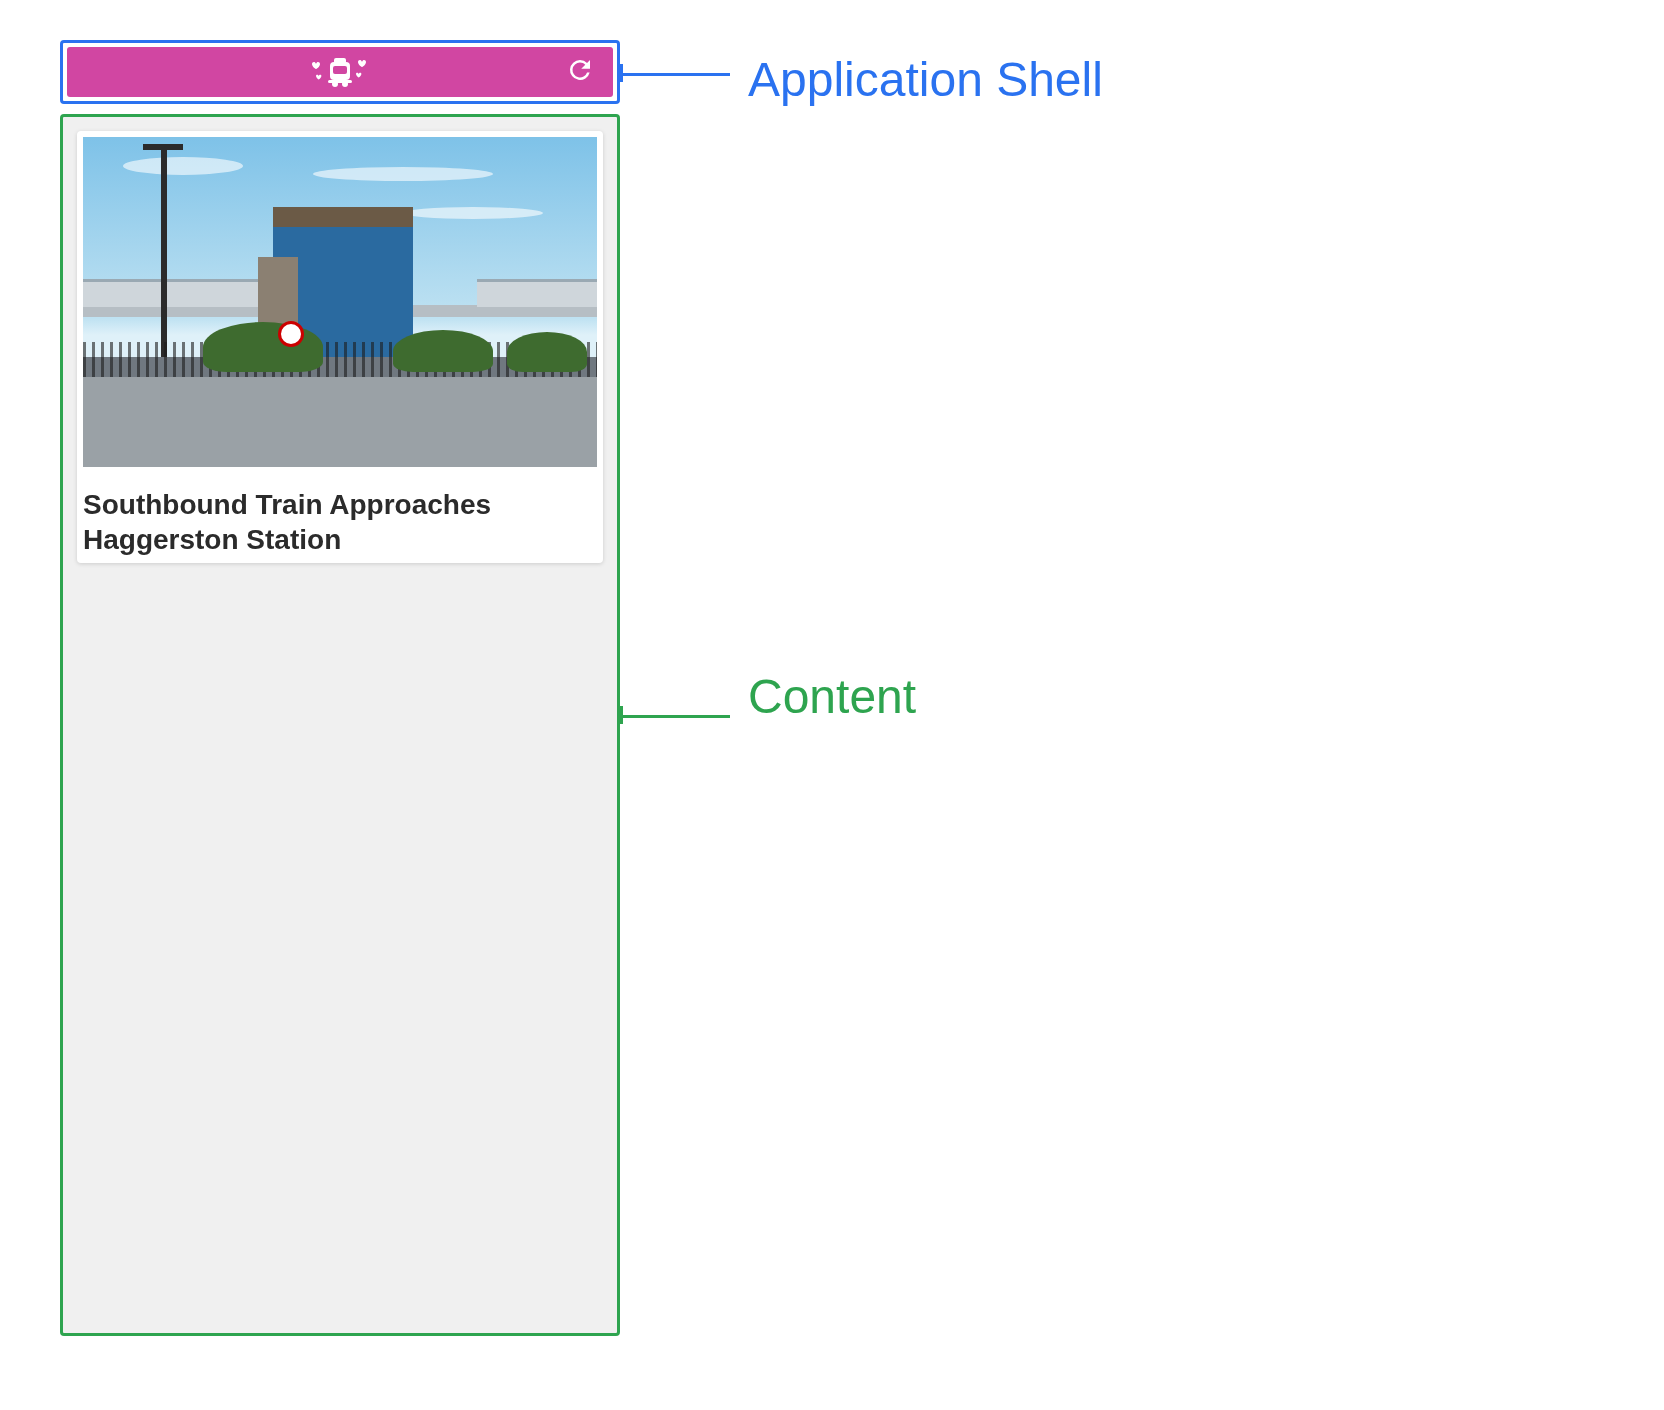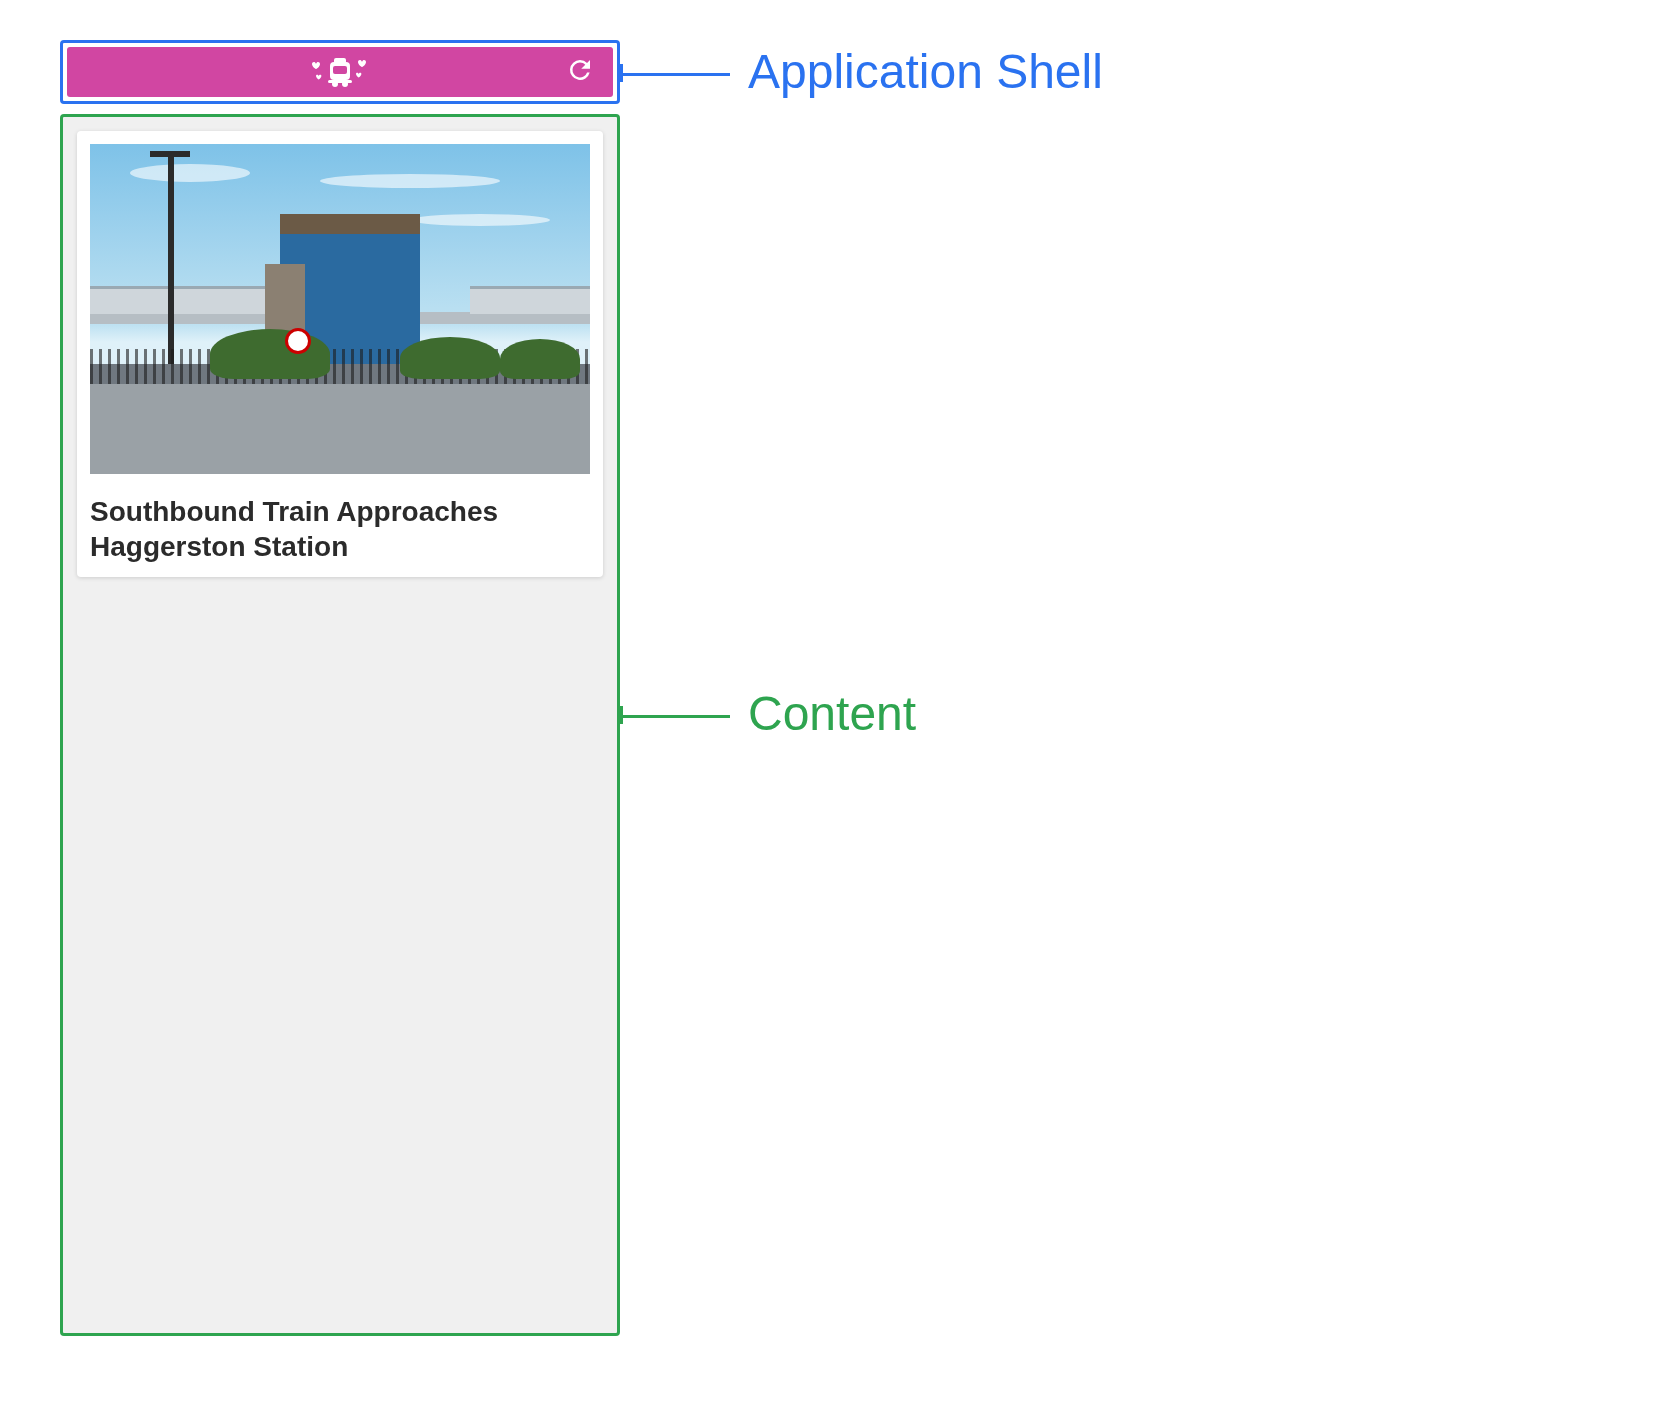--- a/index.html
+++ b/index.html
@@ -68,21 +68,21 @@
     height: 1222px;
     border: 3px solid #2ea44f;
     border-radius: 4px;
     background: #f0f0f0;
     padding: 14px;
     overflow: hidden;
   }
   .card {
     background: #fff;
     border-radius: 4px;
-    padding: 13px;
+    padding: 6px;
     margin-bottom: 22px;
     box-shadow: 0 1px 4px rgba(0,0,0,0.15);
   }
   .card-img {
     width: 100%;
     height: 330px;
     background: #cfd8dc;
     position: relative;
     overflow: hidden;
   }
@@ -151,25 +151,25 @@
   .tick.green { border-color:#2ea44f; }
 
 </style>
 </head>
 <body>
 
 <div class="stage">
 
   <div class="tick blue" style="left:560px; top:24px;"></div>
   <div class="connector blue" style="left:560px; top:33px; width:110px;"></div>
-  <div class="label blue" style="left:688px; top:4px;">Application Shell</div>
+  <div class="label blue" style="left:688px; top:12px;">Application Shell</div>
 
   <div class="tick green" style="left:560px; top:666px;"></div>
   <div class="connector green" style="left:560px; top:675px; width:110px;"></div>
-  <div class="label green" style="left:688px; top:646px;">Content</div>
+  <div class="label green" style="left:688px; top:629px;">Content</div>
 
   <div class="phone">
 
     <div class="shell-wrap">
       <div class="shell-bar">
         <span class="shell-logo">
 
           <svg width="72" height="36" viewBox="0 0 72 36">
             <g fill="#fff">
 

